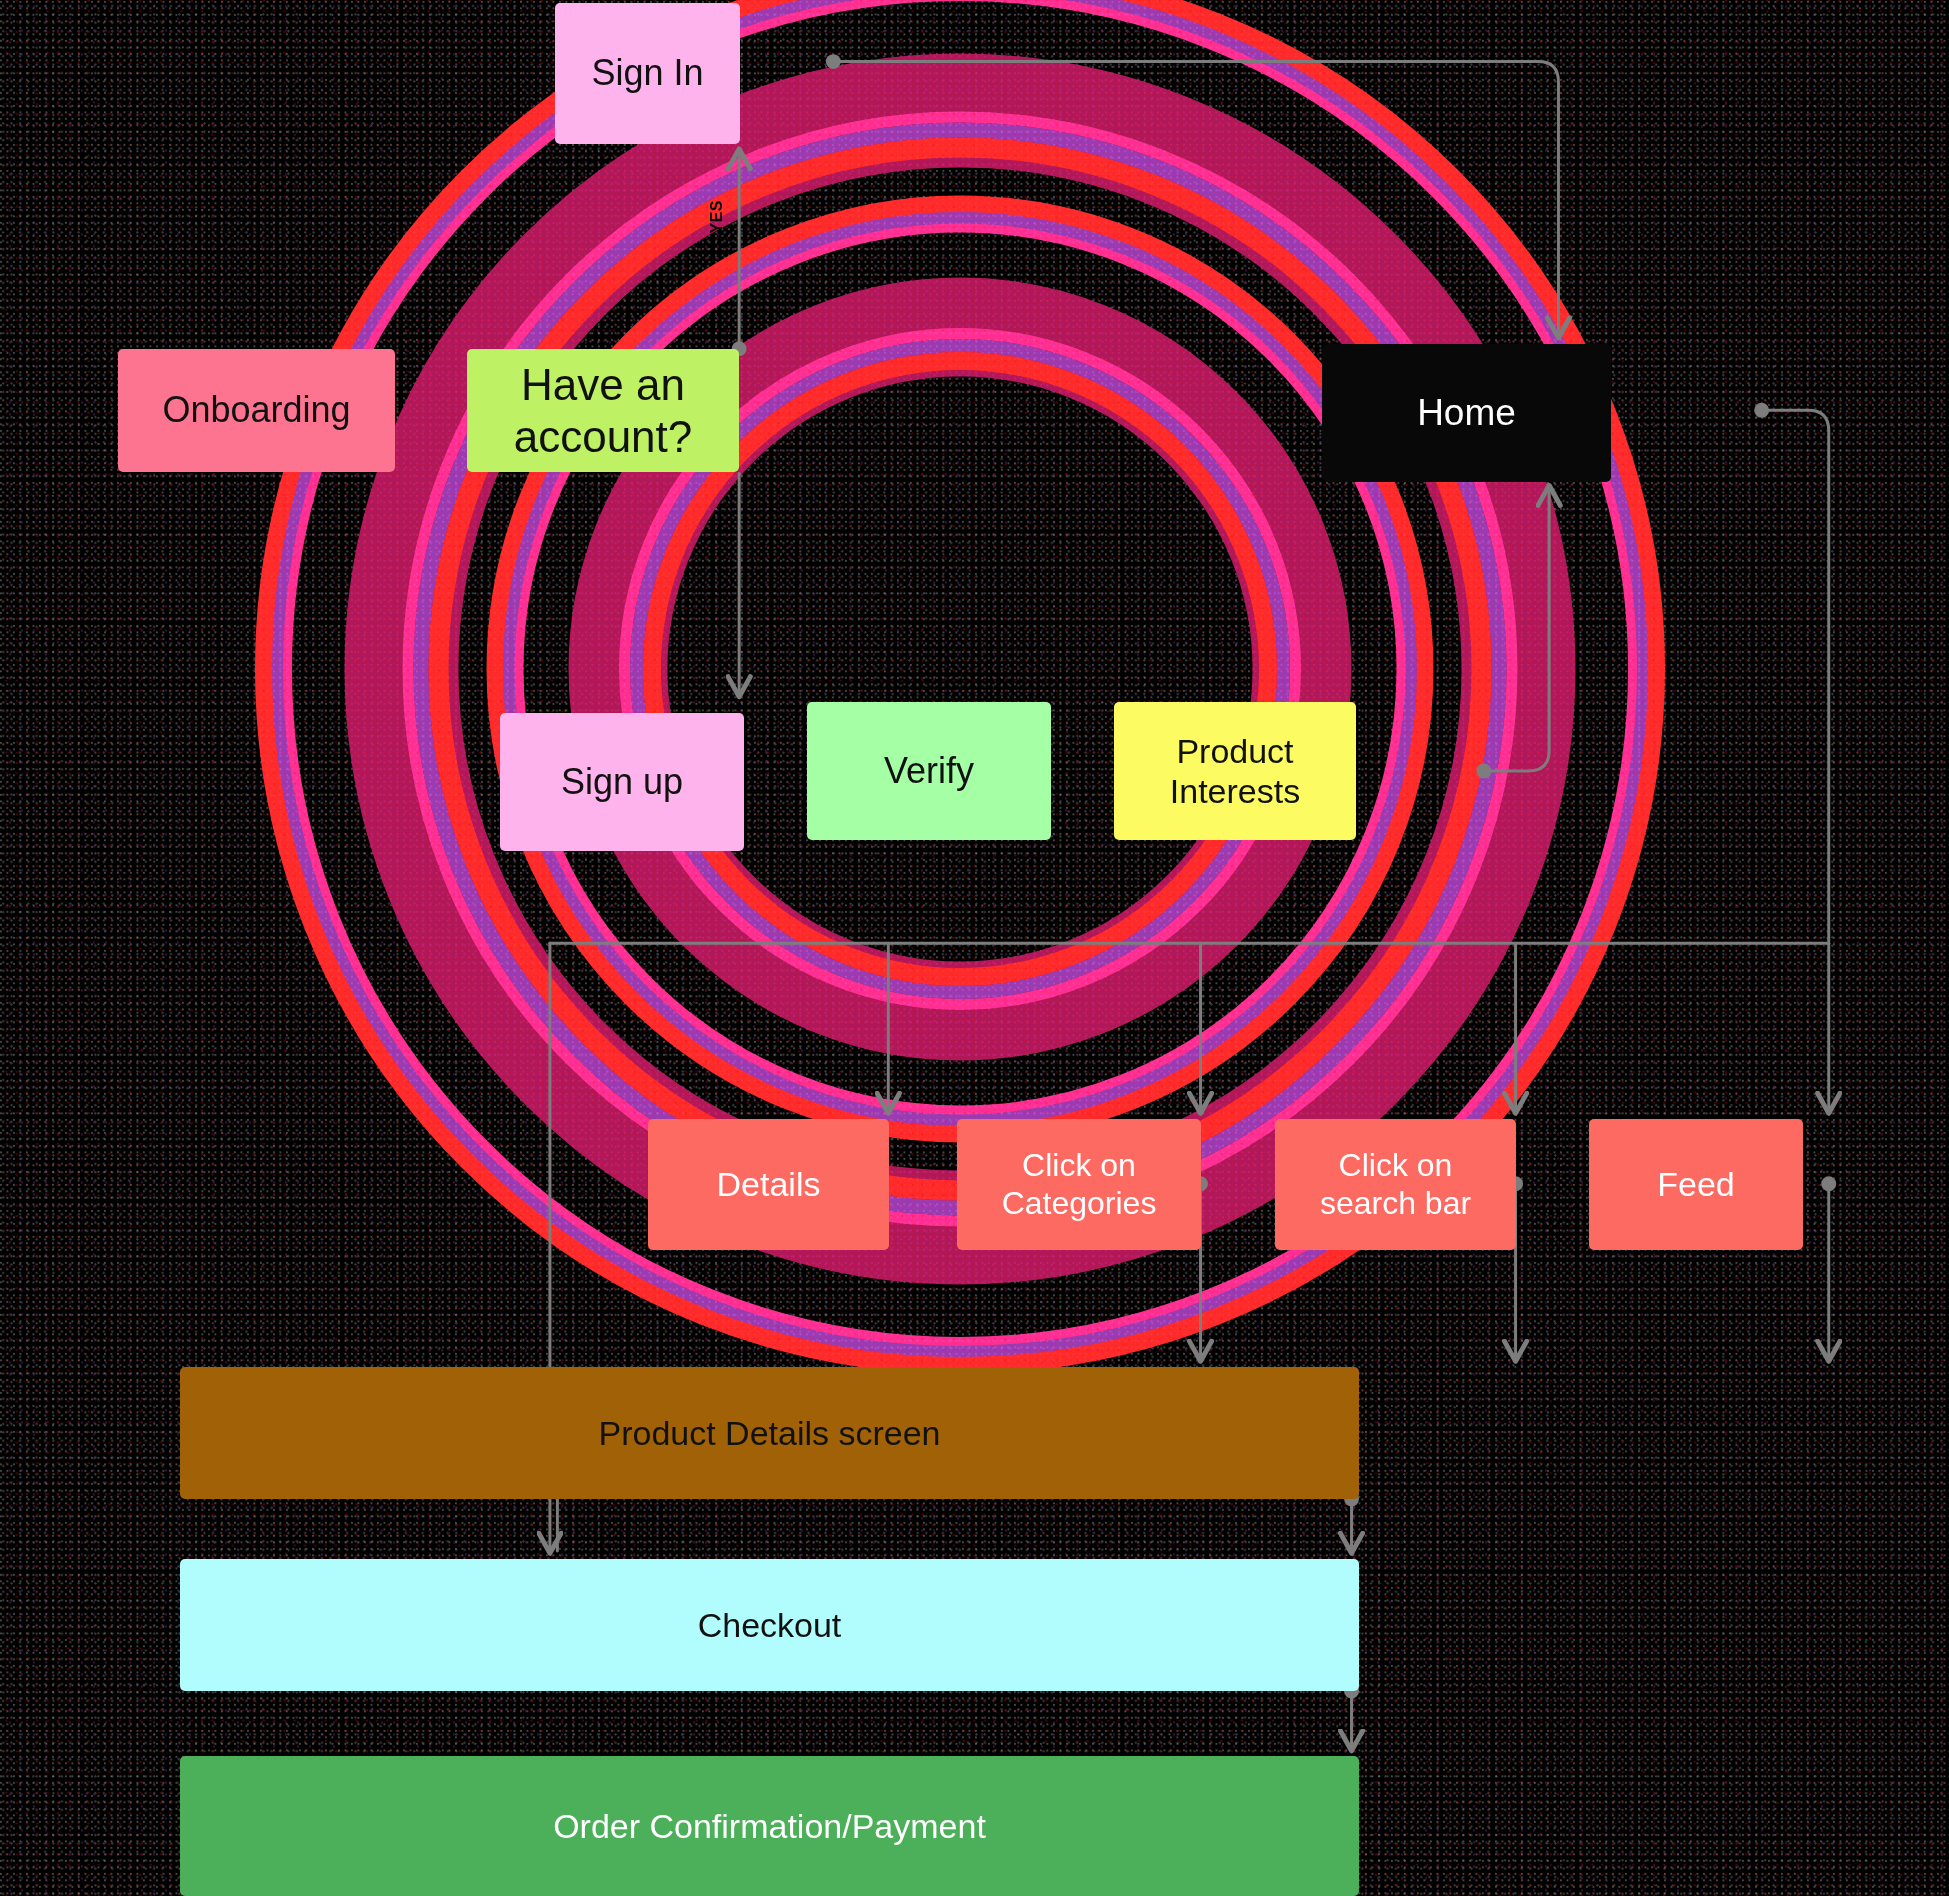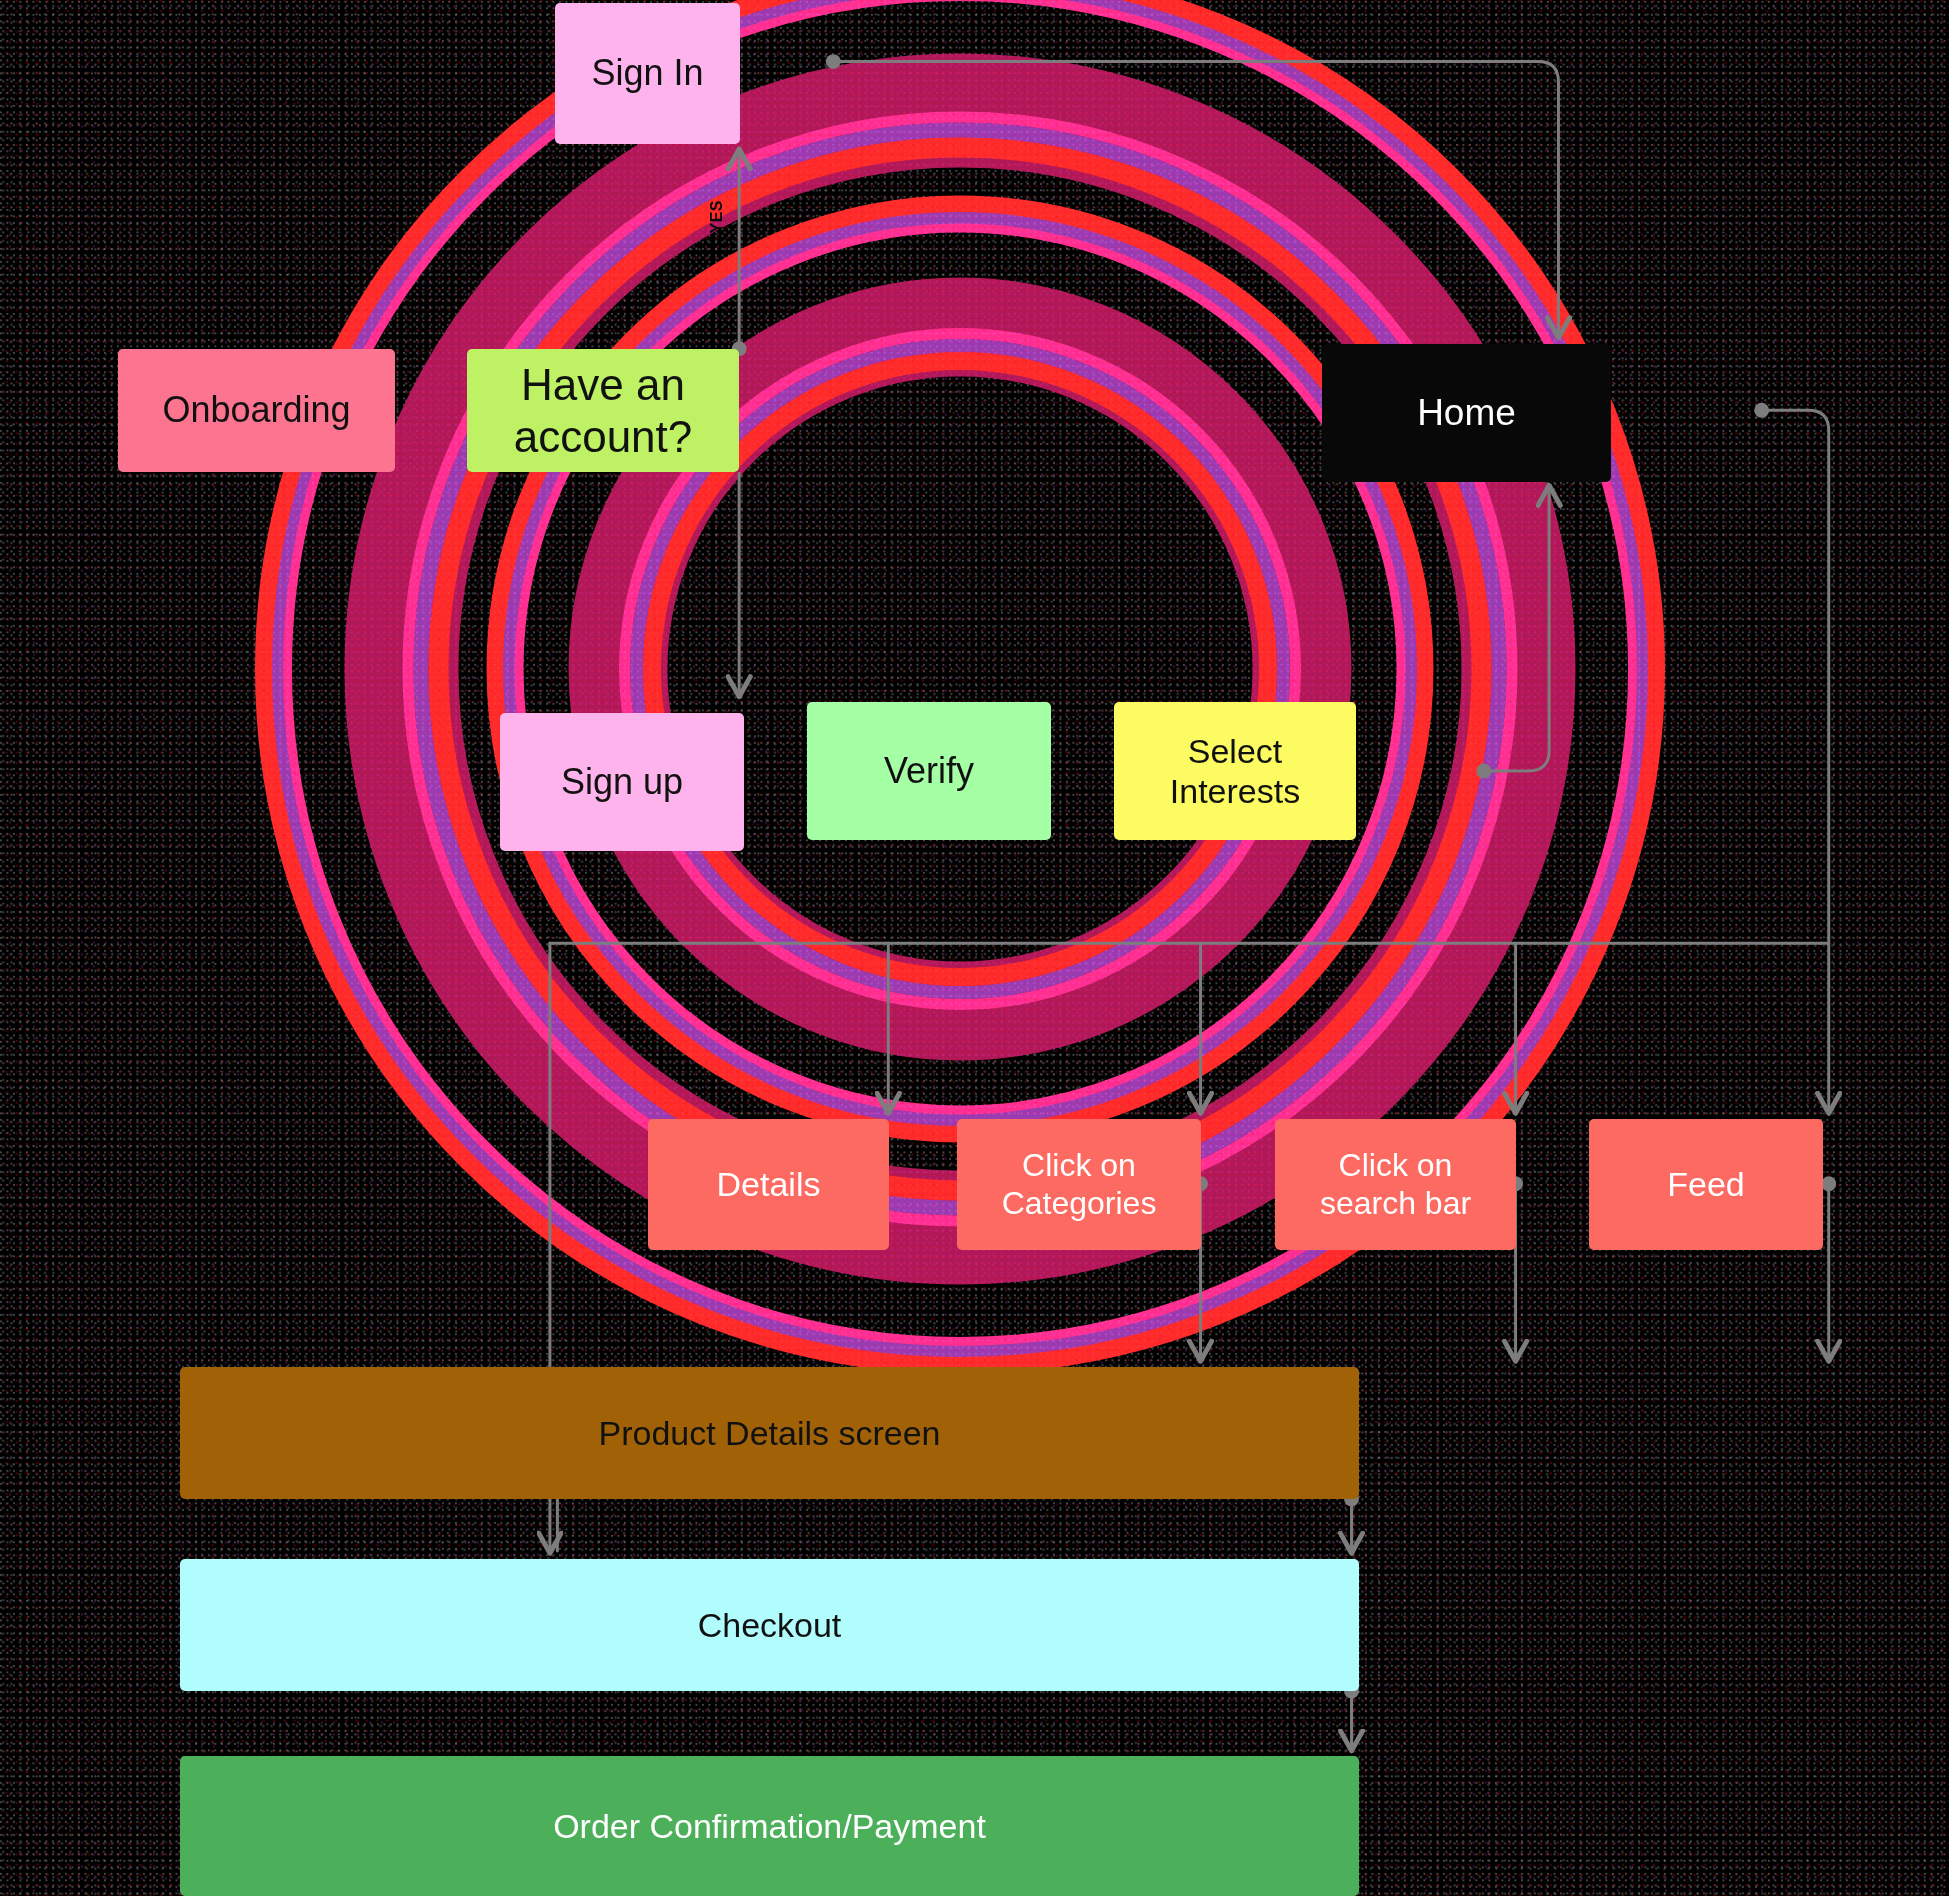--- a/index.html
+++ b/index.html
@@ -166,28 +166,28 @@
   </svg>
 
   <div id="node-layer">
       <div class="node" style="left: 555px; top: 2.8px; width: 185px; height: 141px; background: rgb(255, 179, 236); color: rgb(17, 17, 17); font-size: 36px;">Sign In</div>
       <div class="node" style="left: 118px; top: 349px; width: 277px; height: 123px; background: rgb(252, 116, 144); color: rgb(17, 17, 17); font-size: 36px;">Onboarding</div>
       <div class="node" style="left: 467px; top: 349px; width: 272px; height: 123px; background: #bef264; color: rgb(17, 17, 17); font-size: 44px;">Have an
 account?</div>
       <div class="node" style="left: 1322px; top: 344px; width: 289px; height: 138px; background: rgb(8, 8, 8); color: rgb(255, 255, 255); font-size: 37px;">Home</div>
       <div class="node" style="left: 500px; top: 702px; width: 244px; height: 138px; background: rgb(255, 179, 236); color: rgb(17, 17, 17); font-size: 36px; margin-top: 11px;">Sign up</div>
       <div class="node" style="left: 807px; top: 702px; width: 244px; height: 138px; background: rgb(165, 255, 165); color: rgb(17, 17, 17); font-size: 36px;">Verify</div>
-      <div class="node" style="left: 1114px; top: 702px; width: 242px; height: 138px; background: rgb(252, 252, 98); color: rgb(17, 17, 17); font-size: 34px;">Select
+      <div class="node" style="left: 1114px; top: 702px; width: 242px; height: 138px; background: rgb(252, 252, 98); color: rgb(17, 17, 17); font-size: 34px;">Product
 Interests</div>
       <div class="node" style="left: 648px; top: 1119px; width: 241px; height: 131px; background: rgb(252, 106, 98); color: rgb(255, 255, 255); font-size: 34px;">Details</div>
       <div class="node" style="left: 957px; top: 1119px; width: 244px; height: 131px; background: rgb(252, 106, 98); color: rgb(255, 255, 255); font-size: 32px;">Click on
 Categories</div>
       <div class="node" style="left: 1275px; top: 1119px; width: 241px; height: 131px; background: rgb(252, 106, 98); color: rgb(255, 255, 255); font-size: 32px;">Click on
 search bar</div>
-      <div class="node" style="left: 1589px; top: 1119px; width: 234px; height: 131px; background: rgb(252, 106, 98); color: rgb(255, 255, 255); font-size: 34px;">Feed</div>
+      <div class="node" style="left: 1589px; top: 1119px; width: 214px; height: 131px; background: rgb(252, 106, 98); color: rgb(255, 255, 255); font-size: 34px;">Feed</div>
       <div class="node" style="left: 180px; top: 1367px; width: 1179px; height: 132px; background: #a16207; color: rgb(17, 17, 17); font-size: 34px;">Product Details screen</div>
       <div class="node" style="left: 305px; top: 1559px; width: 244px; height: 132px; background: rgb(59, 59, 59); color: rgb(255, 255, 255); font-size: 34px;">Cart</div>
       <div class="node" style="left: 180px; top: 1559px; width: 1179px; height: 132px; background: rgb(177, 252, 252); color: rgb(17, 17, 17); font-size: 34px;">Checkout</div>
       <div class="node" style="left: 180px; top: 1756px; width: 1179px; height: 140px; background: rgb(76, 175, 89); color: rgb(255, 255, 255); font-size: 34px;">Order Confirmation/Payment</div>
       <div class="edge-label" style="left: 708px; top: 200px; writing-mode: vertical-rl; transform: rotate(180deg);">YES</div>
     </div>
 
 </div>
 
 

